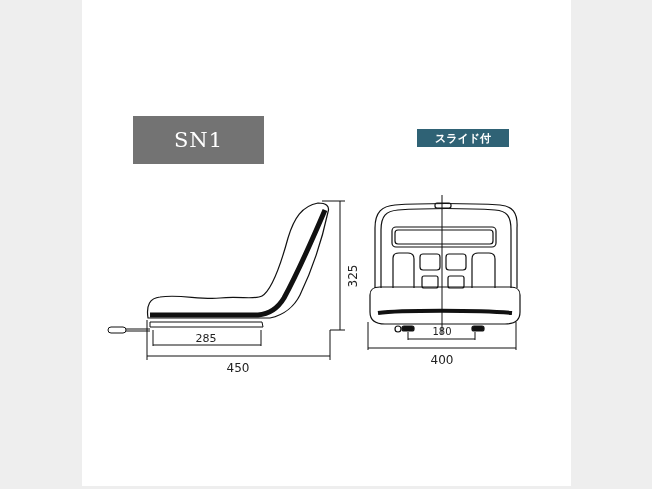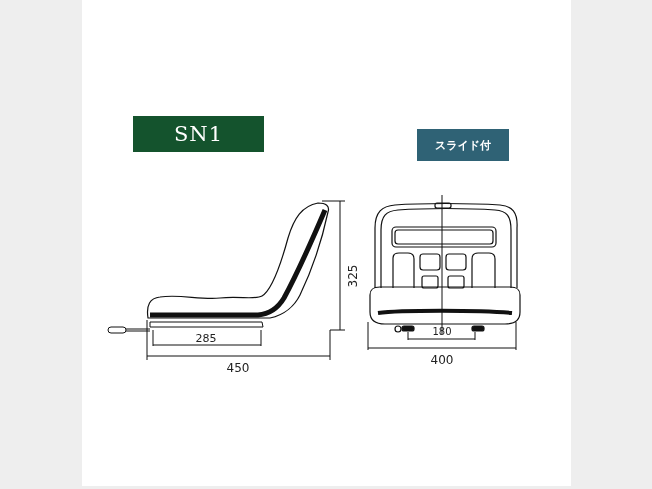--- a/index.html
+++ b/index.html
@@ -1,19 +1,19 @@
 <!DOCTYPE html>
 <html><head>
 <meta charset="utf-8">
 <style>
   html, body { margin: 0; padding: 0; }
   body { width: 652px; height: 489px; background: #eeeeee; position: relative; overflow: hidden; font-family: "DejaVu Sans", sans-serif; }
   .panel { position: absolute; left: 82px; top: 0; width: 489px; height: 486px; background: #ffffff; }
-  .title-badge { position: absolute; left: 133px; top: 116px; width: 131px; height: 36px; background: #14532d; color: #ffffff; font-family: "DejaVu Serif", serif; font-size: 21px; display: flex; align-items: center; justify-content: center; letter-spacing: 1px; }
-  .slide-badge { position: absolute; left: 417px; top: 129px; width: 92px; height: 32px; background: #2f6275; color: #ffffff; font-size: 11px; font-weight: bold; display: flex; align-items: center; justify-content: center; }
+  .title-badge { position: absolute; left: 133px; top: 116px; width: 131px; height: 48px; background: #737373; color: #ffffff; font-family: "DejaVu Serif", serif; font-size: 21px; display: flex; align-items: center; justify-content: center; letter-spacing: 1px; }
+  .slide-badge { position: absolute; left: 417px; top: 129px; width: 92px; height: 18px; background: #2f6275; color: #ffffff; font-size: 11px; font-weight: bold; display: flex; align-items: center; justify-content: center; }
   svg { position: absolute; left: 0; top: 0; }
   .dim { font-family: "DejaVu Sans", sans-serif; fill: #222; }
 </style>
 </head>
 <body>
 
 <div class="panel"></div>
 
 <div class="title-badge">
   <span>SN1</span>

